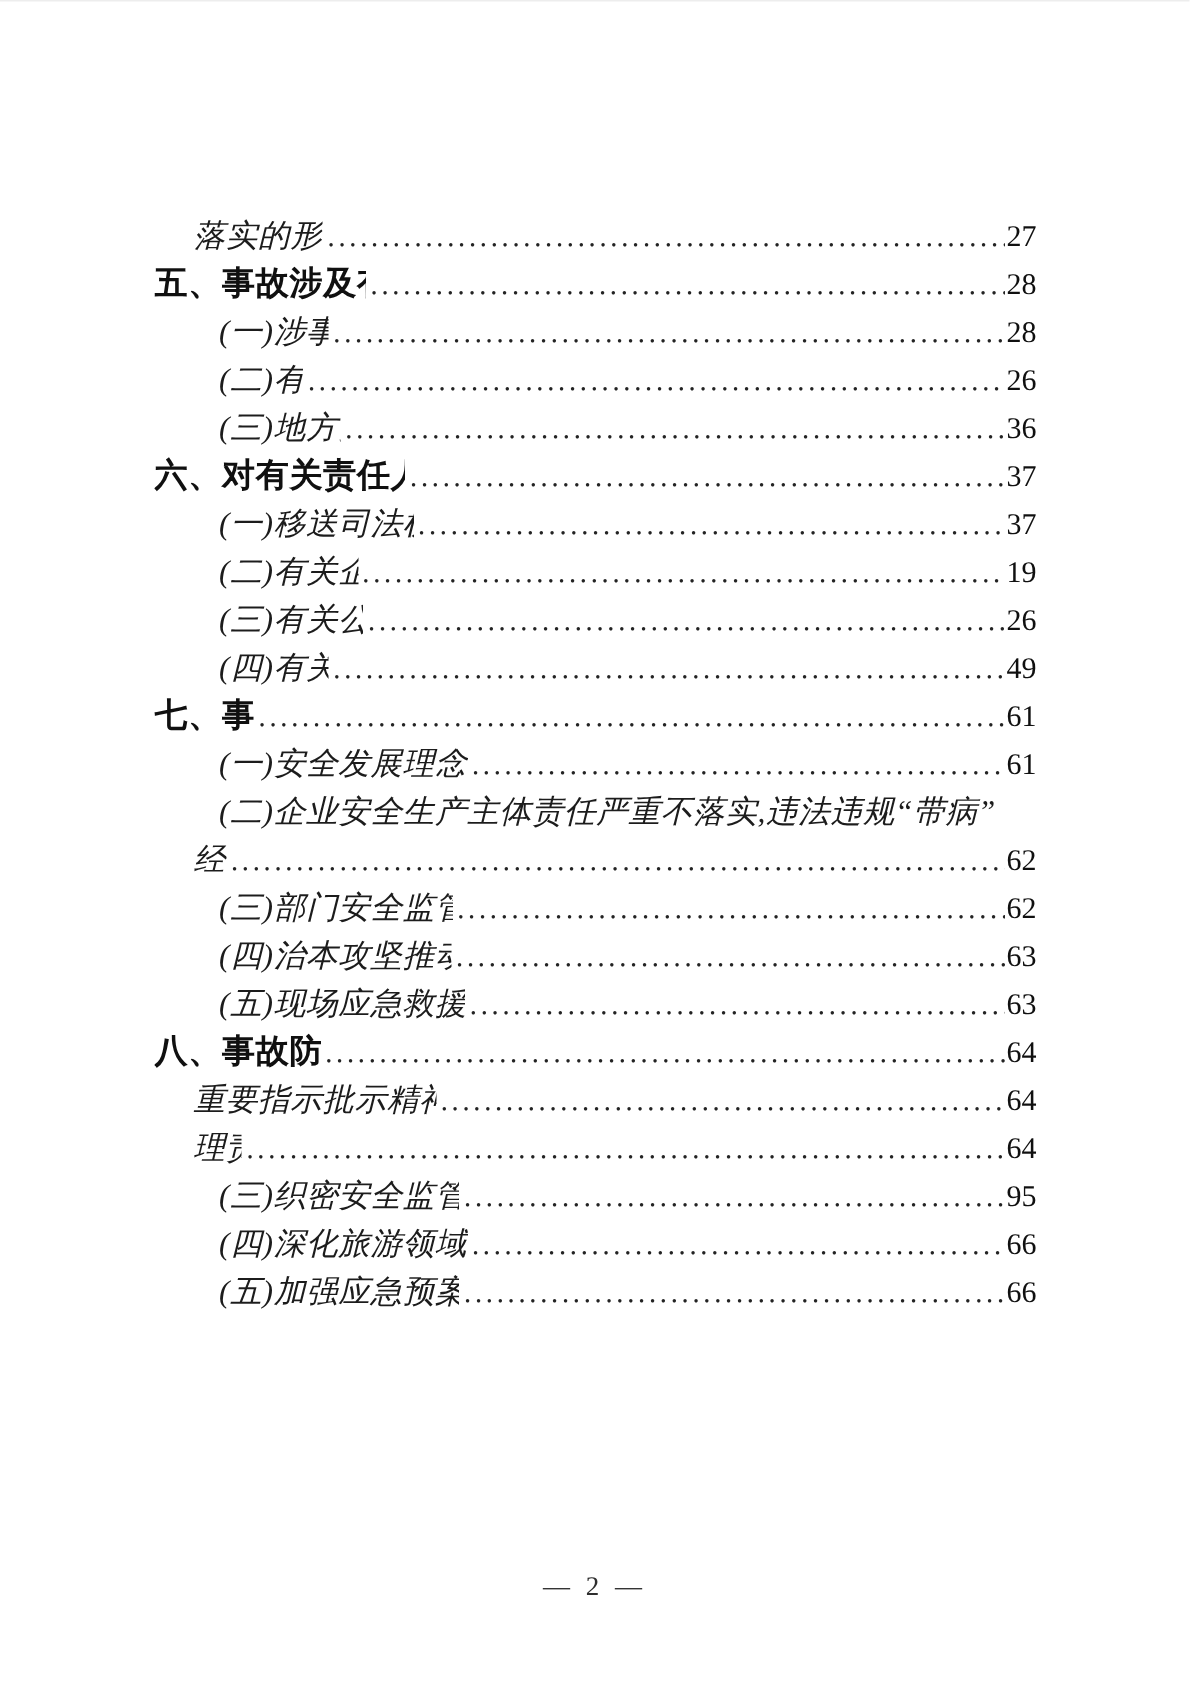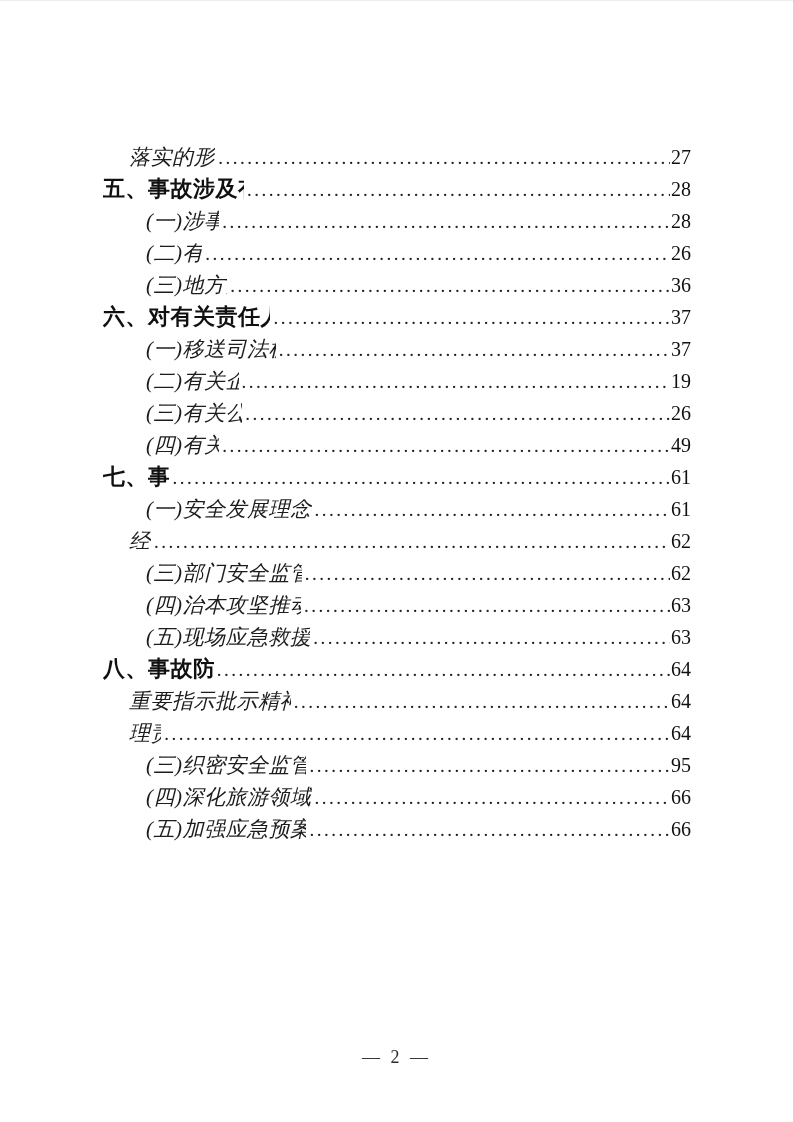--- a/index.html
+++ b/index.html
@@ -153,20 +153,23 @@
       <span class="leader"></span>
       <span class="pg">61</span>
     </div>
 
     <div class="row sub">
       <span class="t">(一)安全发展理念树得不牢,统筹发展和安全有偏差</span>
       <span class="leader"></span>
       <span class="pg">61</span>
     </div>
 
+    <div class="row sub">
+      <span class="t">(二)企业安全生产主体责任严重不落实,违法违规“带病”</span>
+    </div>
 
     <div class="row cont">
       <span class="t">经营</span>
       <span class="leader"></span>
       <span class="pg">62</span>
     </div>
 
     <div class="row sub">
       <span class="t">(三)部门安全监管不到位,“三管三必须”未落实</span>
       <span class="leader"></span>

